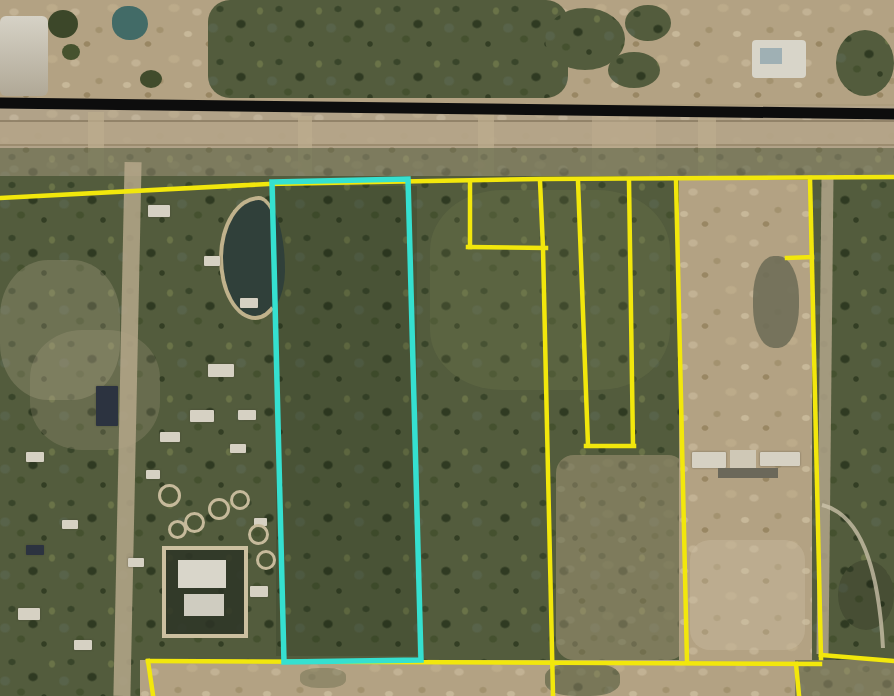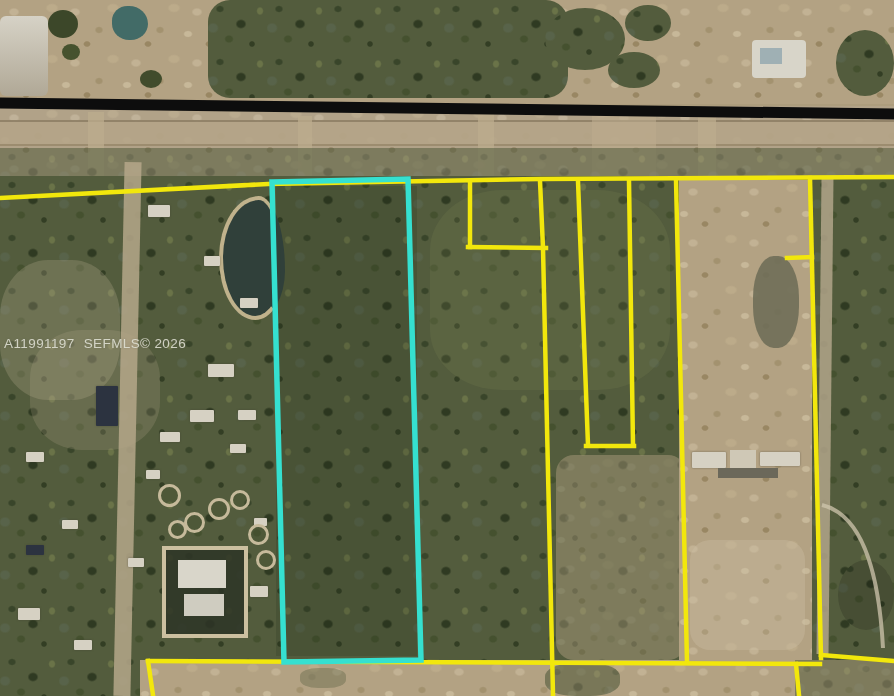--- a/index.html
+++ b/index.html
@@ -154,17 +154,14 @@
       <polyline points="787,258 812,257"></polyline>
       <polyline points="148,661 820,664"></polyline>
       <polyline points="148,661 153,695"></polyline>
       <polyline points="821,655 894,661"></polyline>
       <polyline points="796,664 799,695"></polyline>
     </g>
 
     <polygon points="272,182 408,179 421,660 284,662" fill="none" stroke="#35E0D0" stroke-width="5.5" stroke-linejoin="miter"></polygon>
   </svg>
 
-  <div class="abs watermark">
-    <span>A11991197</span><span class="gap"></span><span>SEFMLS©</span><span class="sp"></span><span>2026</span>
-  </div>
 
 </div>
 
 </body></html>

